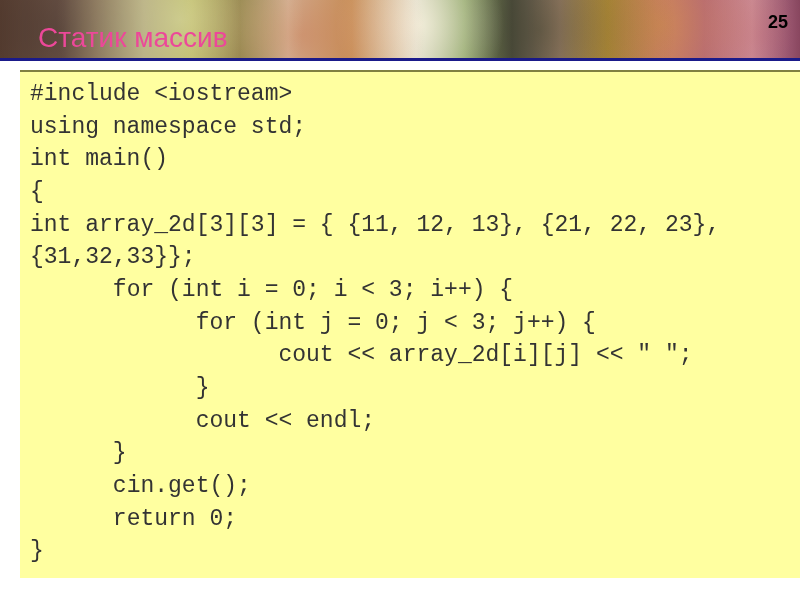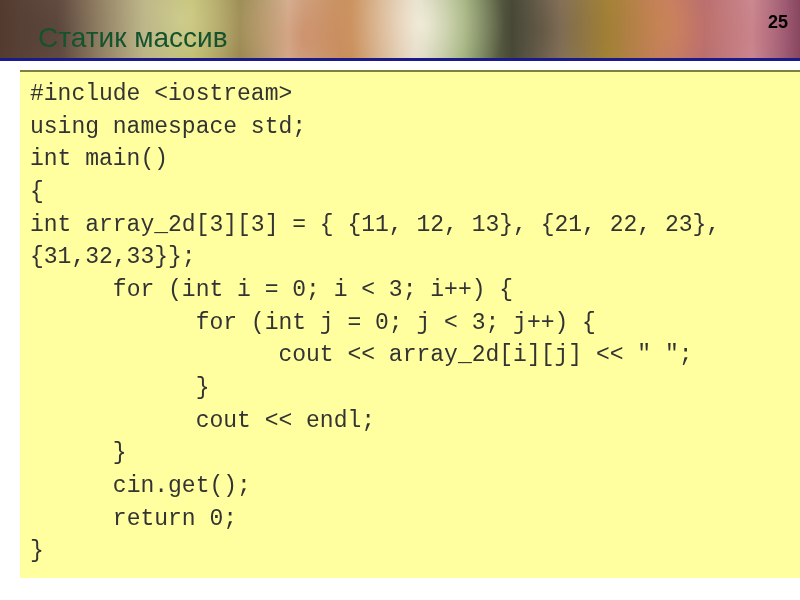--- a/index.html
+++ b/index.html
@@ -40,21 +40,21 @@
     font-size: 18px;
     font-weight: bold;
     color: #000;
     z-index: 10;
   }
   .slide-title {
     position: absolute;
     top: 22px;
     left: 38px;
     font-size: 28px;
-    color: #14532d;
+    color: #ec4899;
     z-index: 10;
     font-weight: normal;
   }
   .title-underline {
     position: absolute;
     top: 58px;
     left: 0;
     width: 800px;
     height: 3px;
     background: #1a1a8a;

